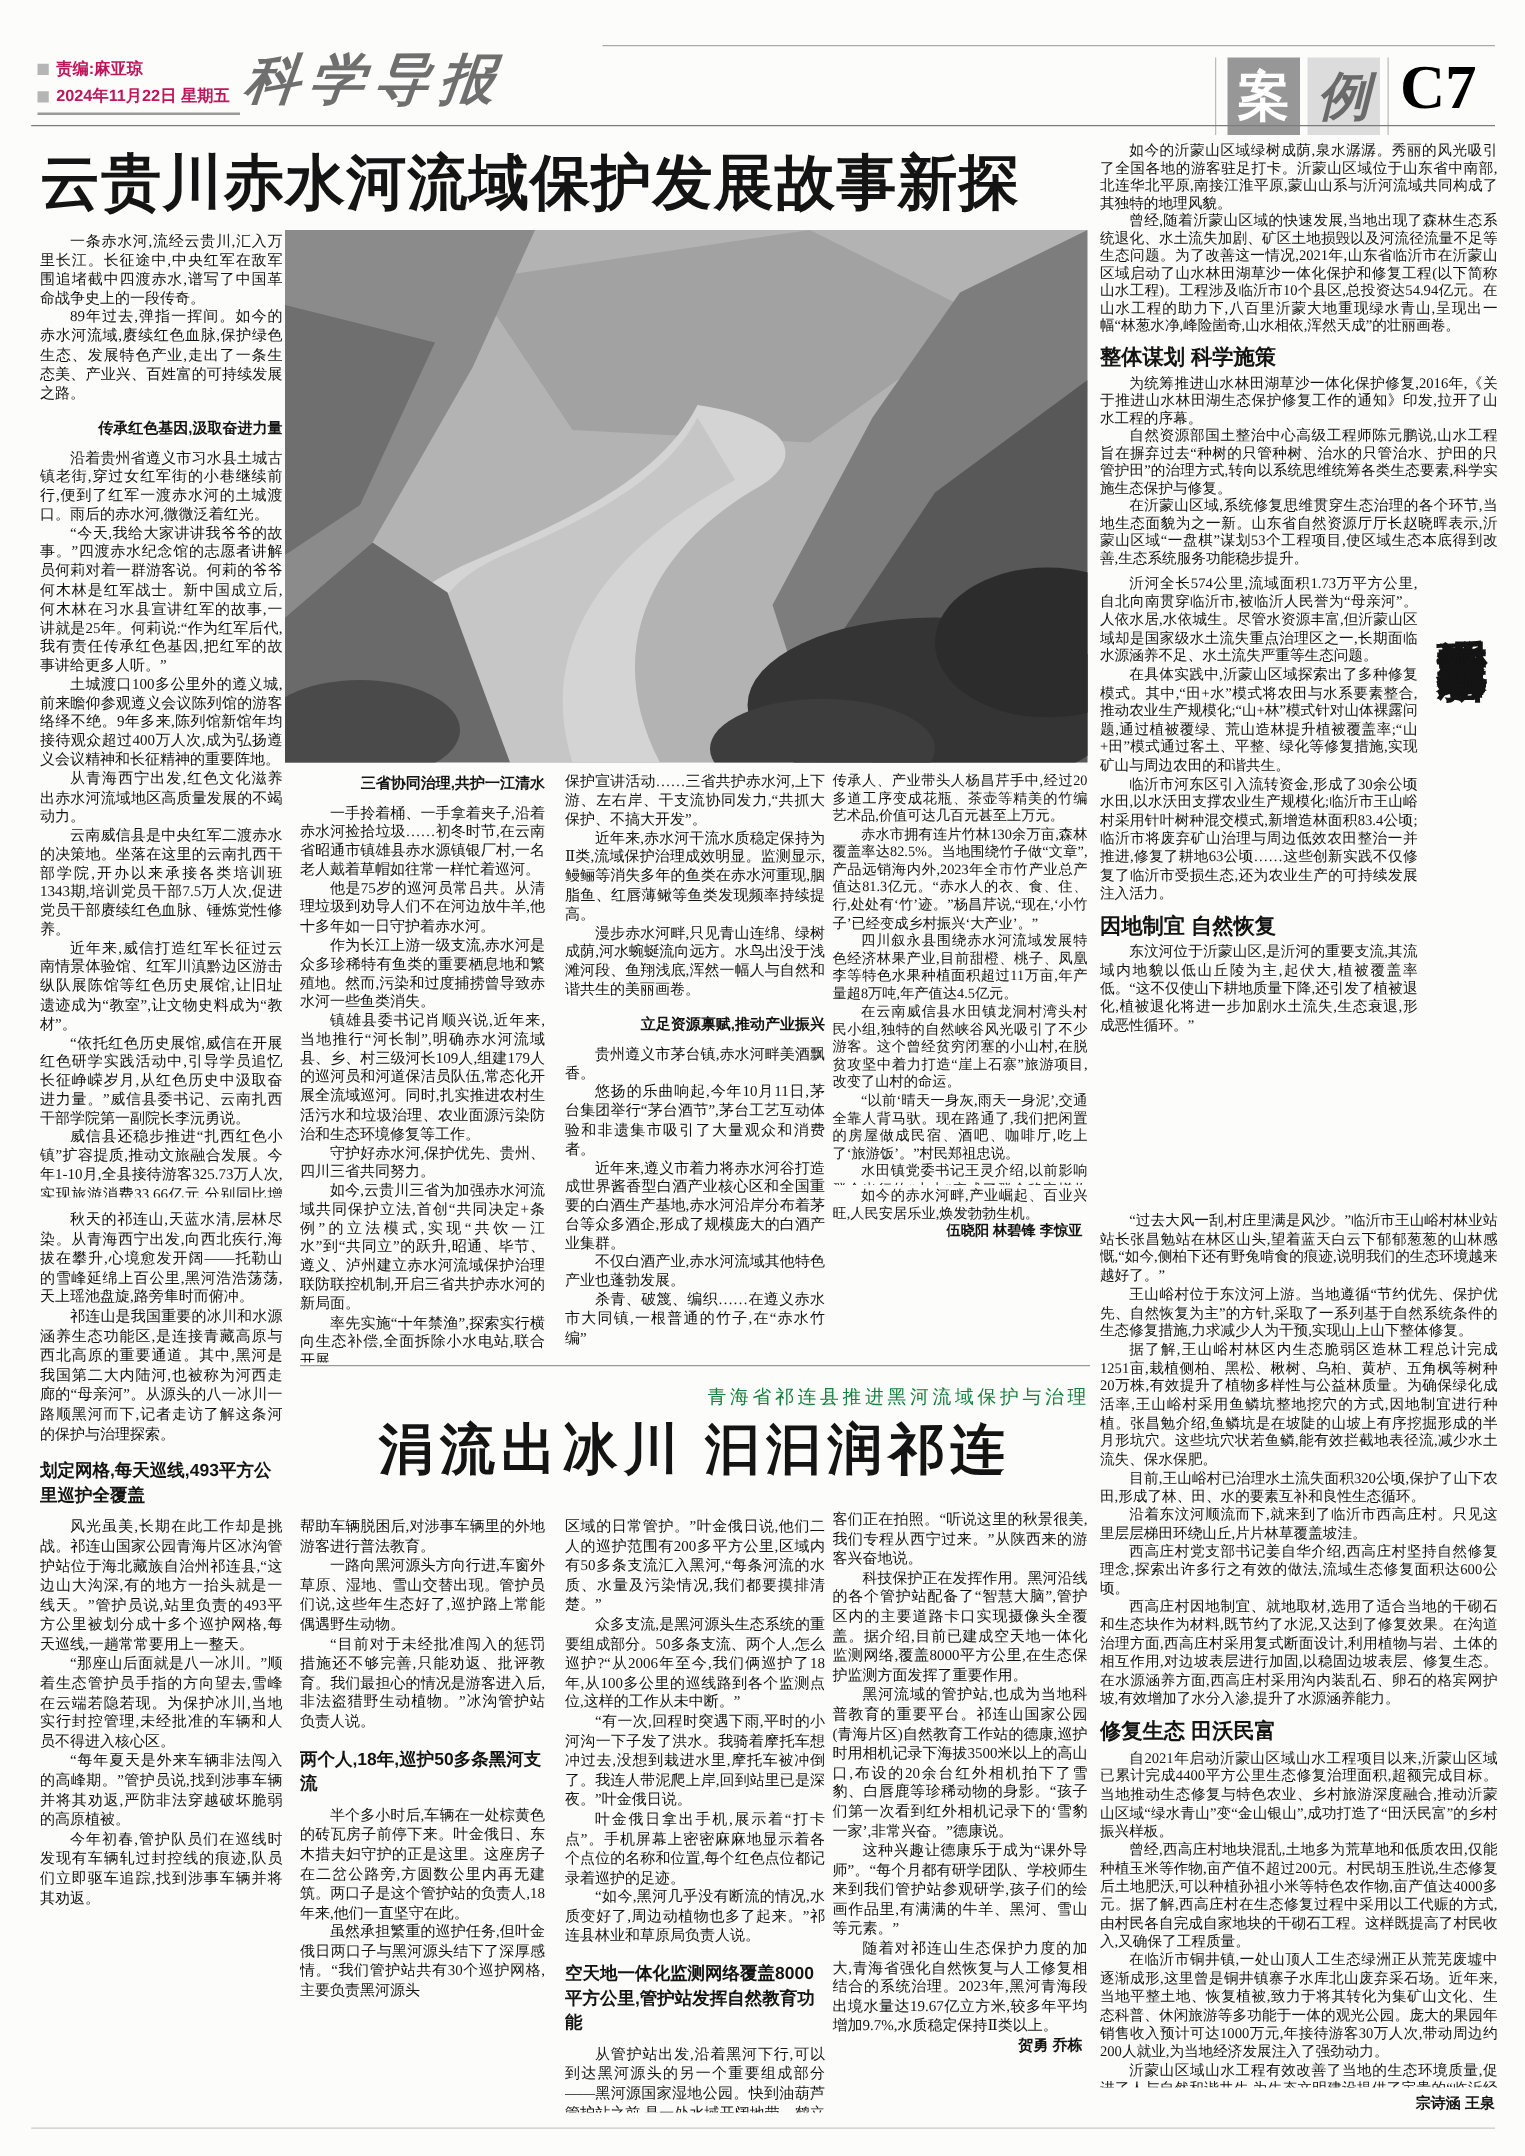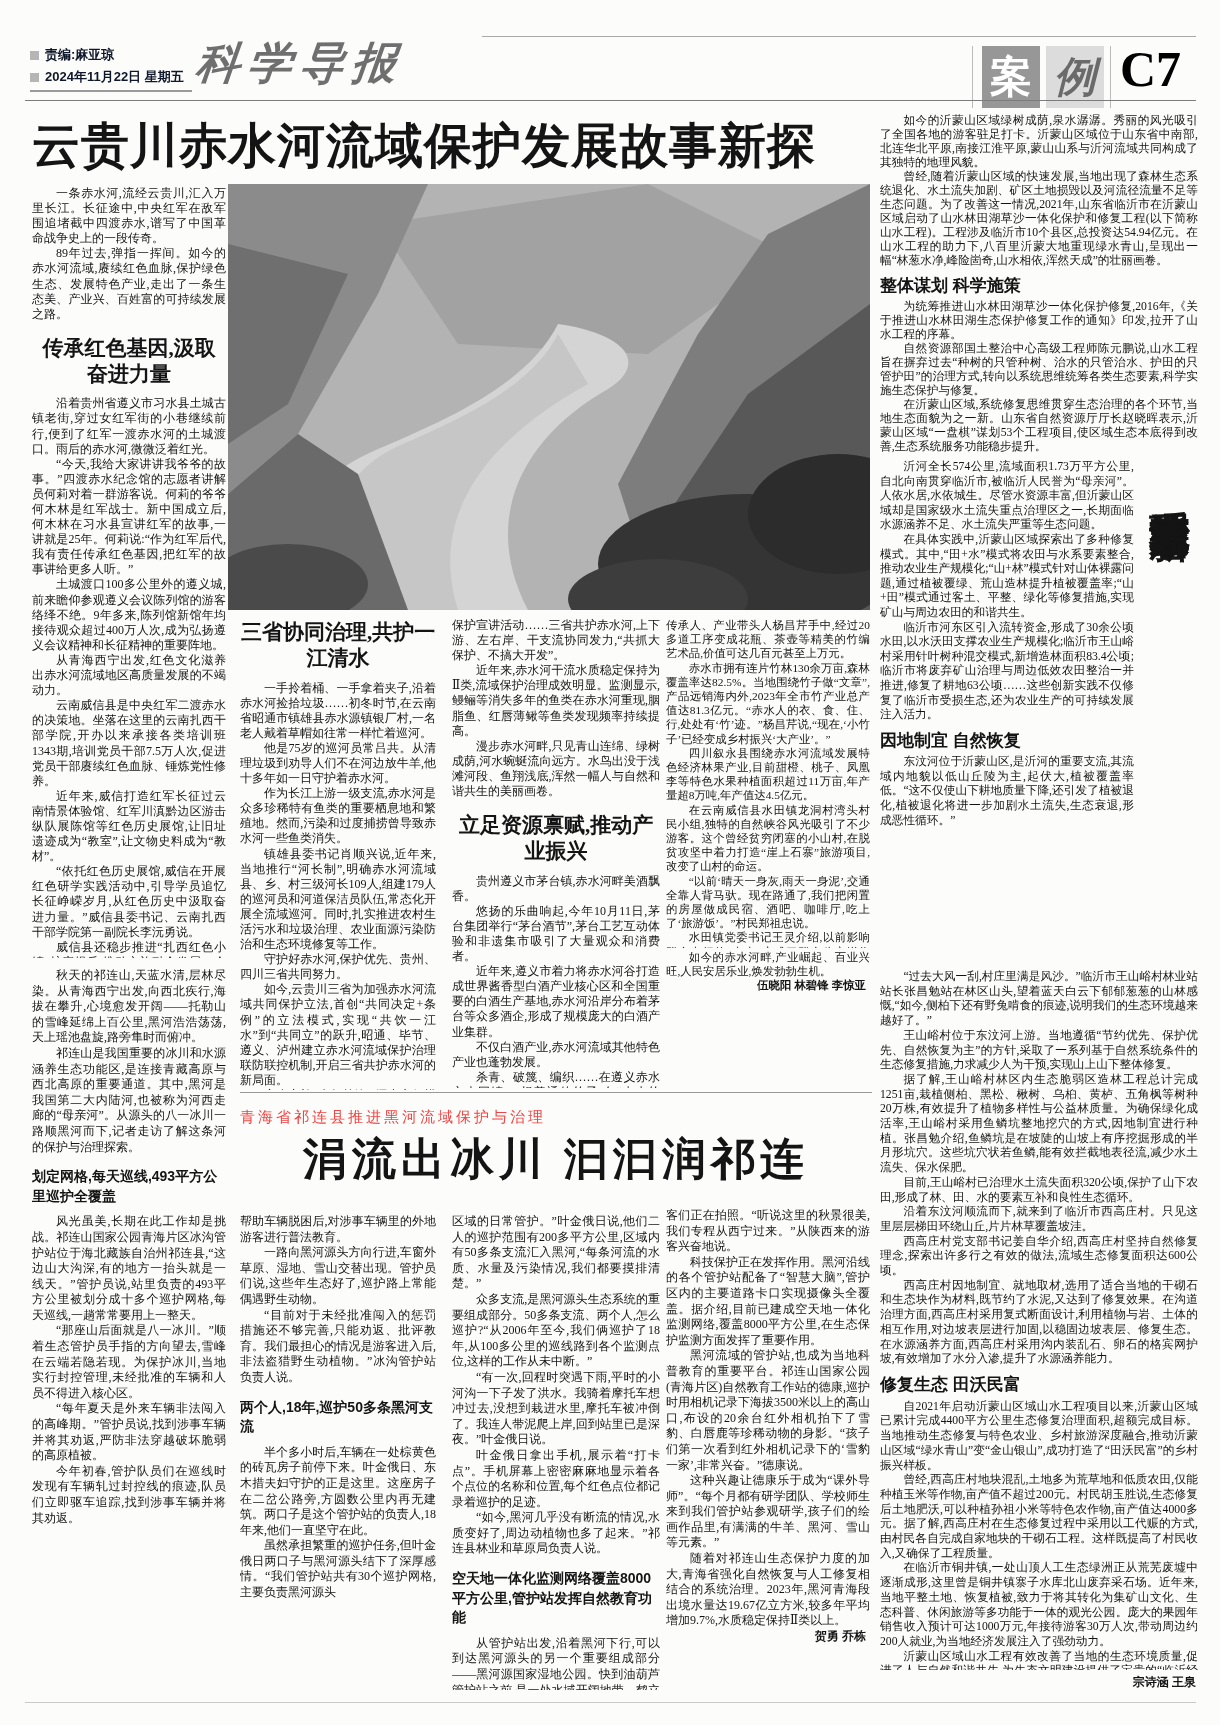--- a/index.html
+++ b/index.html
@@ -2,47 +2,47 @@
 <html><head>
 <meta charset="utf-8">
 <style>
   html,body{margin:0;padding:0;background:#e9e9e6;}
   .page{position:relative;width:1220px;height:1725px;margin:0 auto;background:#fcfcfa;
         font-family:"Liberation Serif","DejaVu Serif",serif;color:#141414;overflow:hidden;}
   .abs{position:absolute;}
   .rule{position:absolute;background:#8a8a8a;}
   
   .mh-line{font-family:"Liberation Sans","DejaVu Sans",sans-serif;font-size:13px;font-weight:bold;
-           color:#0f172a;display:flex;align-items:center;gap:6px;}
+           color:#be185d;display:flex;align-items:center;gap:6px;}
   .sq{width:9px;height:9px;background:#b5b5b5;display:inline-block;}
   .paper-name{font-size:44px;font-weight:bold;font-style:italic;color:#6f6f6f;
               letter-spacing:8px;transform:skewX(-6deg);font-family:"Liberation Serif",serif;}
   .sec-block{width:58px;height:62px;display:flex;align-items:center;justify-content:center;
              font-size:42px;font-weight:900;}
   .sec-an{background:#979797;color:#fff;font-family:"Liberation Sans","DejaVu Sans",sans-serif;}
   .sec-li{background:#dcdcdc;color:#6a6a6a;font-style:italic;font-family:"Liberation Serif",serif;}
   .page-no{font-size:50px;font-weight:900;font-family:"Liberation Serif",serif;color:#000;}
   
   .main-headline{font-family:"Liberation Sans","DejaVu Sans",sans-serif;font-weight:900;
                  font-size:48px;letter-spacing:1px;white-space:nowrap;}
   .v-headline{writing-mode:vertical-rl;text-orientation:upright;font-weight:900;font-size:40px;
               font-family:"Liberation Serif",serif;letter-spacing:1px;line-height:58px;}
-  .kicker{font-size:15px;letter-spacing:3px;text-align:left;font-family:"Liberation Sans","DejaVu Sans",sans-serif;color:#ef4444;}
+  .kicker{font-size:15px;letter-spacing:3px;text-align:right;font-family:"Liberation Sans","DejaVu Sans",sans-serif;color:#15803d;}
   .b-headline{font-size:44px;font-weight:700;letter-spacing:5px;text-align:center;
               font-family:"Liberation Serif",serif;}
   
   .col{overflow:hidden;text-align:justify;}
   .col div{margin:0;}
   .b-p{text-indent:2em;}
   .b-c{text-indent:0;}
   .b-b{text-indent:0;text-align:right;font-weight:bold;
        font-family:"Liberation Sans","DejaVu Sans",sans-serif;padding-right:4px;}
   .art-main .col{font-size:12px;line-height:15.1px;}
-  .art-main .b-s{font-family:Liberation Serif, serif;font-weight:bold;
-                 font-size:21px;line-height:1.25;margin:13px 0 9px;text-indent:0;text-align:center;}
+  .art-main .b-s{font-family:Liberation Sans, sans-serif;font-weight:bold;
+                 font-size:12px;line-height:1.25;margin:13px 0 9px;text-indent:0;text-align:right;}
   .art-main .col .b-s:first-child{margin-top:1px;}
   .col4m{font-size:11.4px !important;line-height:14.2px !important;}
   .art-right .col{font-size:11.7px;line-height:14.2px;}
   .art-right .colmid{line-height:14.6px;}
   .art-right .colbot{line-height:14.7px;}
   .art-right .b-s{font-family:"Liberation Sans","DejaVu Sans",sans-serif;font-weight:bold;
                   font-size:17px;margin:11px 0 7px;text-indent:0;text-align:left;}
   .art-bottom .col{font-size:12px;line-height:15.6px;}
   .art-bottom .b-s{font-family:"Liberation Sans","DejaVu Sans",sans-serif;font-weight:bold;
                    font-size:14px;line-height:1.4;margin:12px 0 8px;text-indent:0;text-align:left;}

